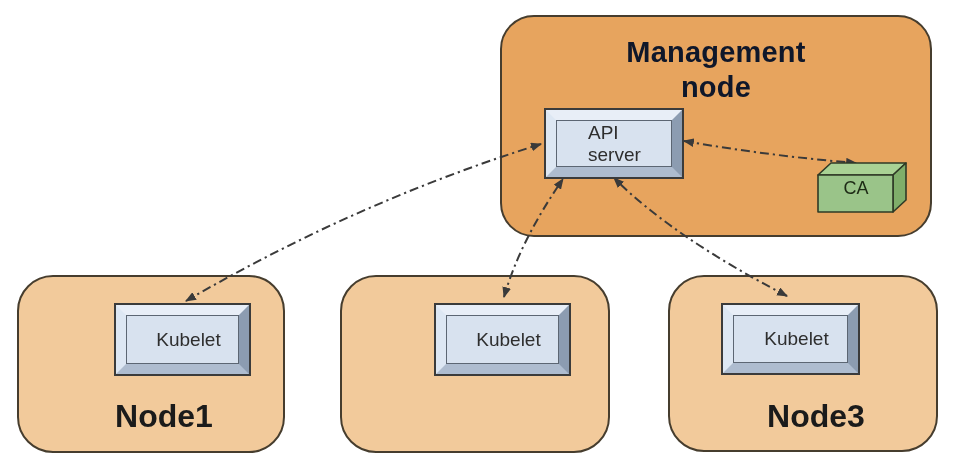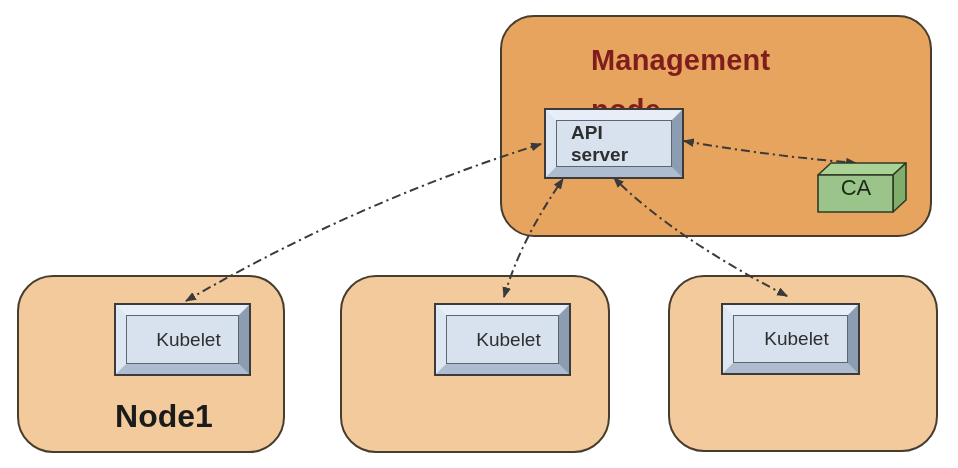--- a/index.html
+++ b/index.html
@@ -18,22 +18,22 @@
   }
   .worker {
     background:#f2ca9b; border-radius:36px;
   }
   .worker.n1 { left:17px;  top:275px; width:268px; height:178px; }
   .worker.n2 { left:340px; top:275px; width:270px; height:178px; }
   .worker.n3 { left:668px; top:275px; width:270px; height:177px; }
 
   .mgmt-title {
     position:absolute; top:18px; left:0; right:0;
-    font-size:29px; font-weight:700; line-height:50px;
-    color:#7f1d1d; letter-spacing:0.2px;
+    text-align:center; font-size:29px; font-weight:700; line-height:35px;
+    color:#0f172a; letter-spacing:0.2px;
   }
   .mgmt-title span { display:block; max-width:250px; margin:0 auto; }
 
   .worker-label {
     position:absolute; top:121px; left:0; width:100%;
     text-align:center; font-size:32px; font-weight:700; color:#1b1b1b;margin-left:13px;
   }
 
   
   .bevel {
@@ -42,35 +42,35 @@
     border-color:#e8eef7 #8c9cb1 #aebccf #dde7f3; 
     outline:2px solid #3b3b3b; outline-offset:-1px;
     background:transparent;
   }
   .bevel .face {
     width:100%; height:100%; box-sizing:border-box;
     background:#d8e2ef; border:1px solid #5c6673;
     display:flex; align-items:center; color:#2e2e2e;
   }
   .api-box { left:43px; top:92px; width:138px; height:69px; } 
-  .api-box .face { padding-left:14px;font-weight:bold; }
+  .api-box .face { padding-left:31px; }
   .api-box .face span {
     display:block; width:72px; font-size:19px; line-height:22px; text-align:left;
   }
   .kubelet { width:135px; height:71px; } 
   .kubelet .face { justify-content:center; font-size:19px;padding-left:12px; }
   .n1 .kubelet { left:96px; top:27px; }
   .n2 .kubelet { left:93px; top:27px; }
   .n3 .kubelet { left:52px; top:27px; width:137px; height:70px; }
 
   
   .ca-label {
     position:absolute; left:818px; top:175px; width:76px; height:26px;
     display:flex; align-items:center; justify-content:center;
-    font-size:22px; color:#1d2a15; font-weight:400;
+    font-size:18px; color:#1d2a15; font-weight:400;
   }
 
   .layer-svg { position:absolute; left:0; top:0; width:958px; height:468px; }
 </style>
 </head>
 <body>
 
 <div class="canvas">
 
   <div class="group-box mgmt">
@@ -100,20 +100,21 @@
       </div>
     </div>
   </div>
 
   <div class="group-box worker n3">
     <div class="bevel kubelet">
       <div class="face">
         <span>Kubelet</span>
       </div>
     </div>
+    <div class="worker-label">Node3</div>
   </div>
 
   <svg class="layer-svg" viewBox="0 0 958 468">
     <defs>
       <marker id="ah" viewBox="0 0 10 8" refX="9" refY="4" markerWidth="11" markerHeight="9" markerUnits="userSpaceOnUse" orient="auto-start-reverse">
         <path d="M0,0 L10,4 L0,8 z" fill="#3a3a3a"></path>
       </marker>
     </defs>
 
     <g stroke="#3a3a3a" stroke-width="2" fill="none" stroke-dasharray="9 4 2.2 4">

